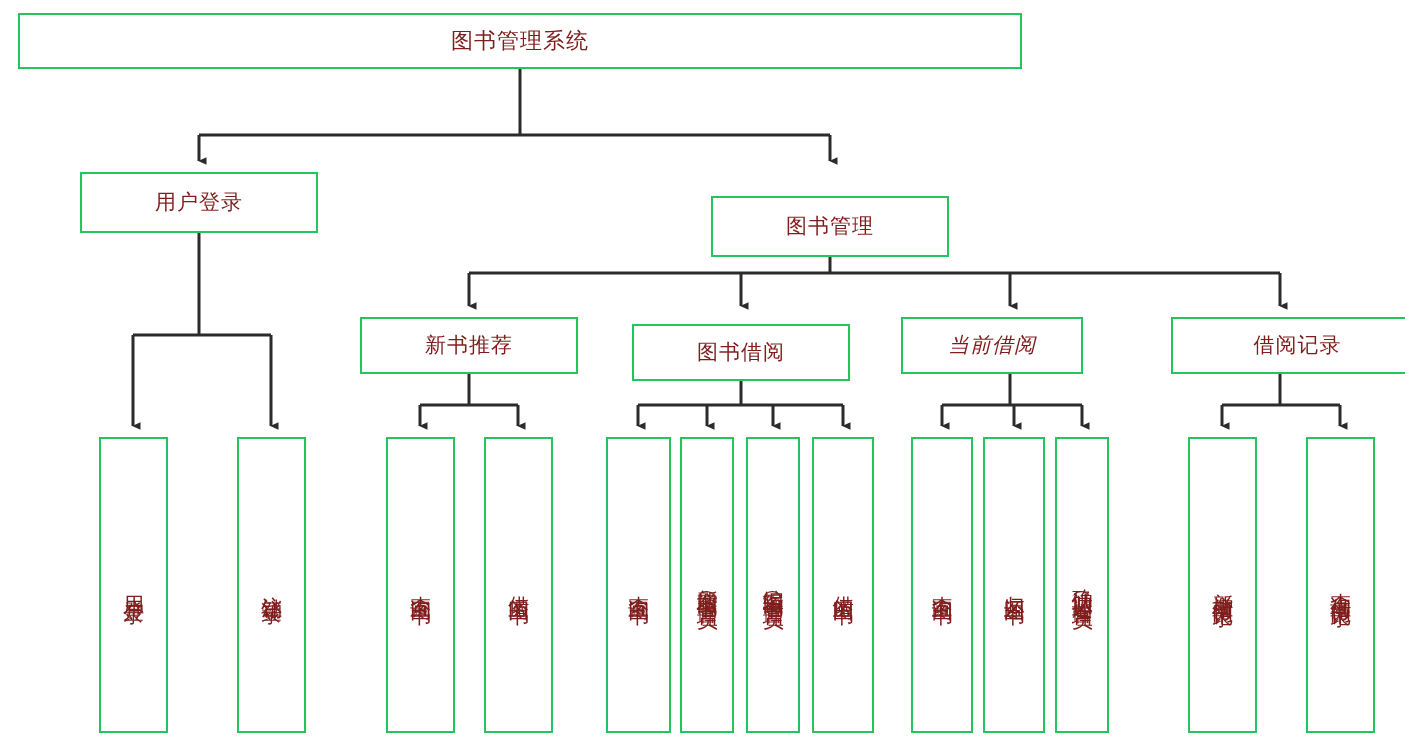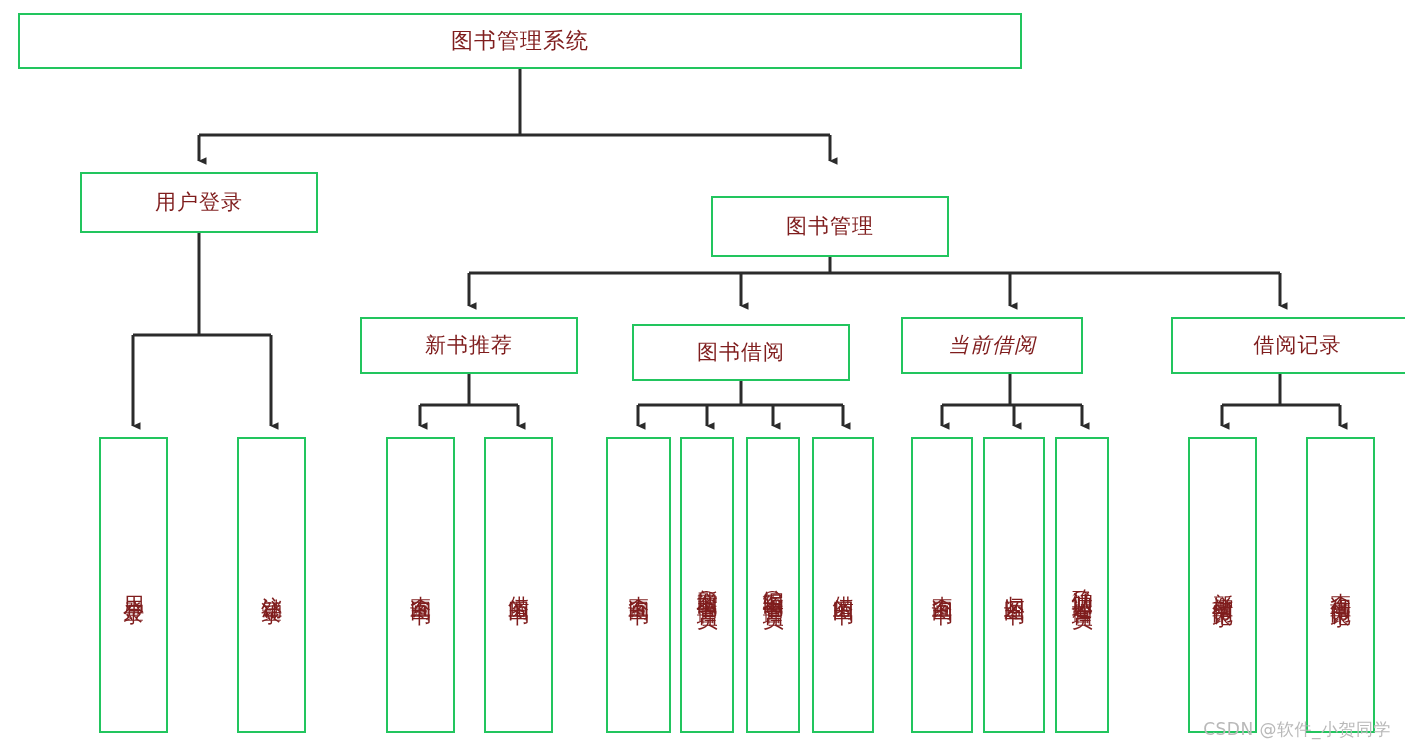--- a/index.html
+++ b/index.html
@@ -176,14 +176,13 @@
         <span class="vtext">确认归还（管理员）</span>
       </div>
       <div class="node vert" style="left: 1188px; top: 437px; width: 69px; height: 296px;">
         <span class="vtext">新增借阅记录</span>
       </div>
       <div class="node vert" style="left: 1306px; top: 437px; width: 69px; height: 296px;">
         <span class="vtext">查询借阅记录</span>
       </div>
     </div>
 
-  <div id="watermark">CSDN @软件_小贺同学</div>
 </div>
 
 </body></html>

